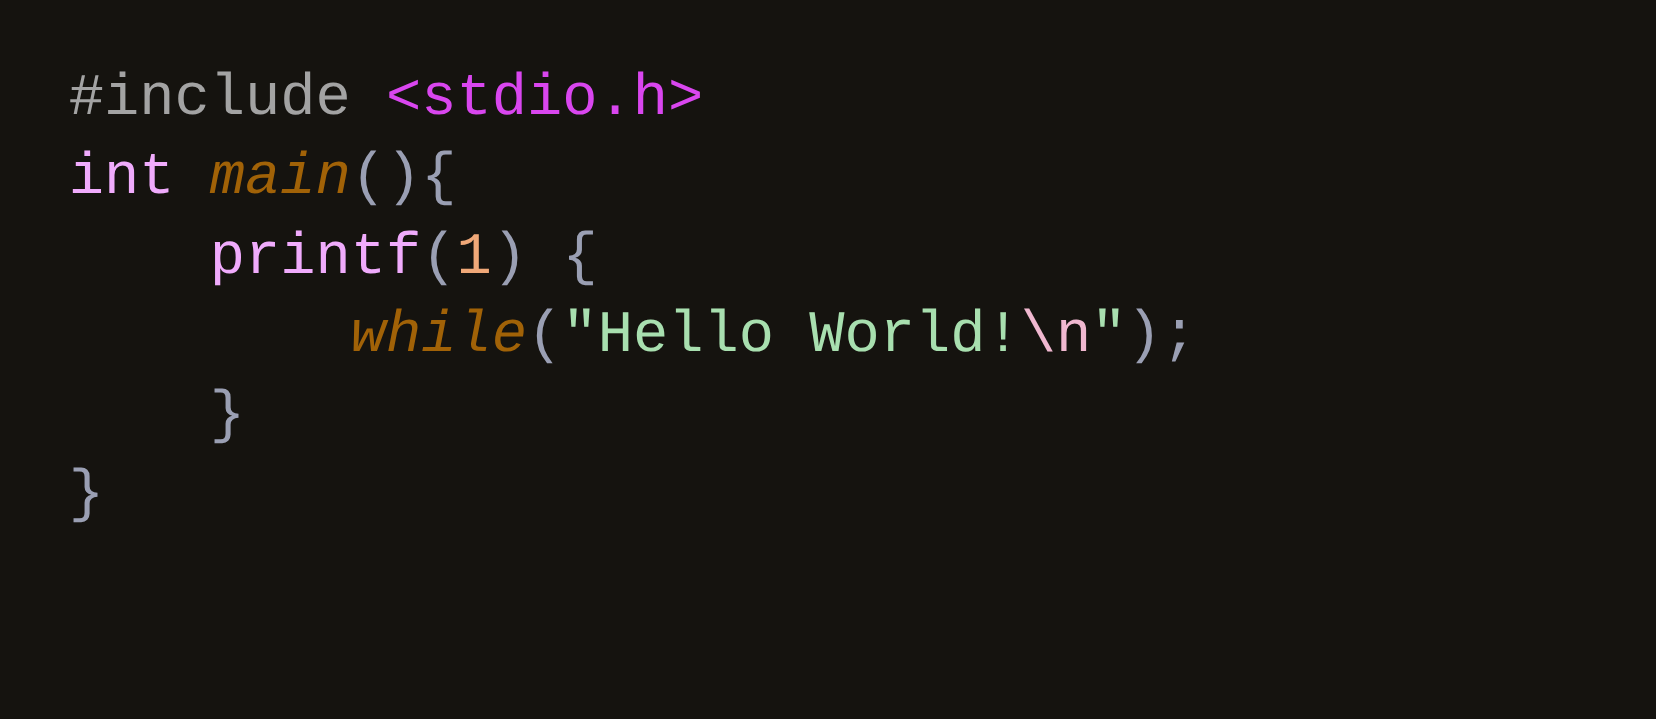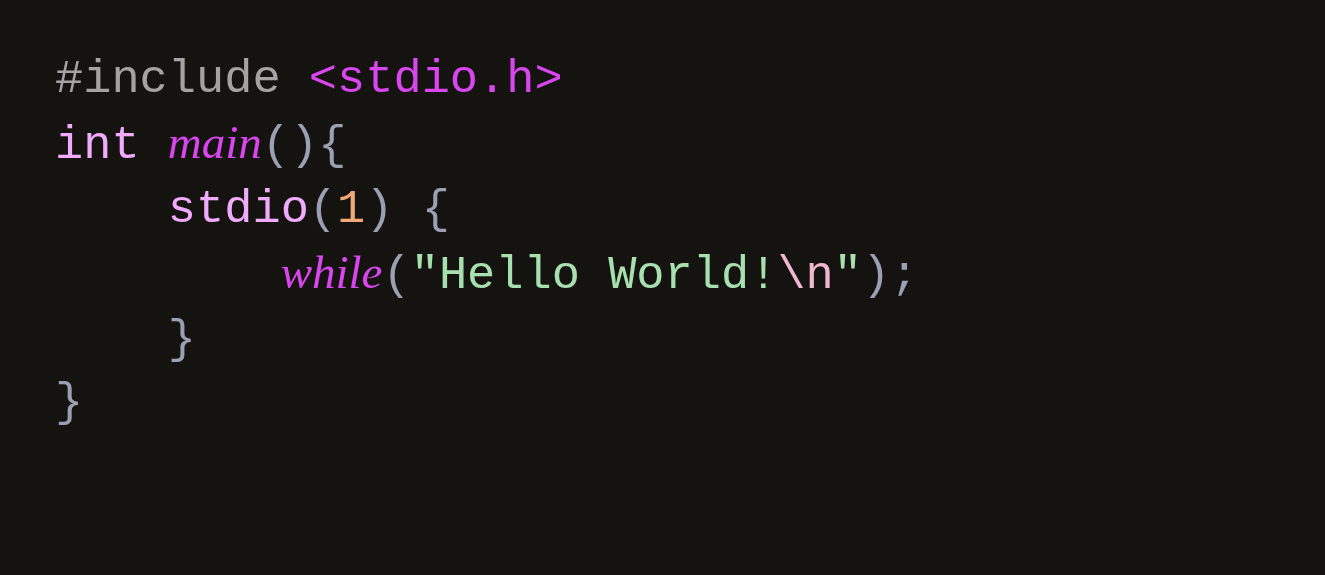--- a/index.html
+++ b/index.html
@@ -24,38 +24,37 @@
     .preprocessor {
       color: #a3a3a3;
     }
     .header {
       color: #d946ef;
     }
     .keyword {
       color: #f0abfc;
     }
     .function-name {
-      color: #d946ef;
+      color: #a16207;
       font-style: italic;
-      font-family: Liberation Serif, serif;
     }
     .punctuation {
       color: #9a9fb3;
     }
     .number {
       color: #f0a878;
     }
     .string {
       color: #a8dfaf;
     }
     .escape {
       color: #f0b8d0;
     }
   </style>
 </head>
 <body>
 
 <div class="code-editor"><span><span class="preprocessor">#include </span><span class="header">&lt;stdio.h&gt;</span></span>
 <span><span class="keyword">int </span><span class="function-name">main</span><span class="punctuation">()</span><span class="punctuation">{</span></span>
-<span><span>    </span><span class="keyword">stdio</span><span class="punctuation">(</span><span class="number">1</span><span class="punctuation">) </span><span class="punctuation">{</span></span>
+<span><span>    </span><span class="keyword">printf</span><span class="punctuation">(</span><span class="number">1</span><span class="punctuation">) </span><span class="punctuation">{</span></span>
 <span><span>        </span><span class="function-name">while</span><span class="punctuation">(</span><span class="string">"</span><span class="string">Hello World!</span><span class="escape">\n</span><span class="string">"</span><span class="punctuation">)</span><span class="punctuation">;</span></span>
 <span><span>    </span><span class="punctuation">}</span></span>
 <span><span class="punctuation">}</span></span></div>
 
 </body></html>

